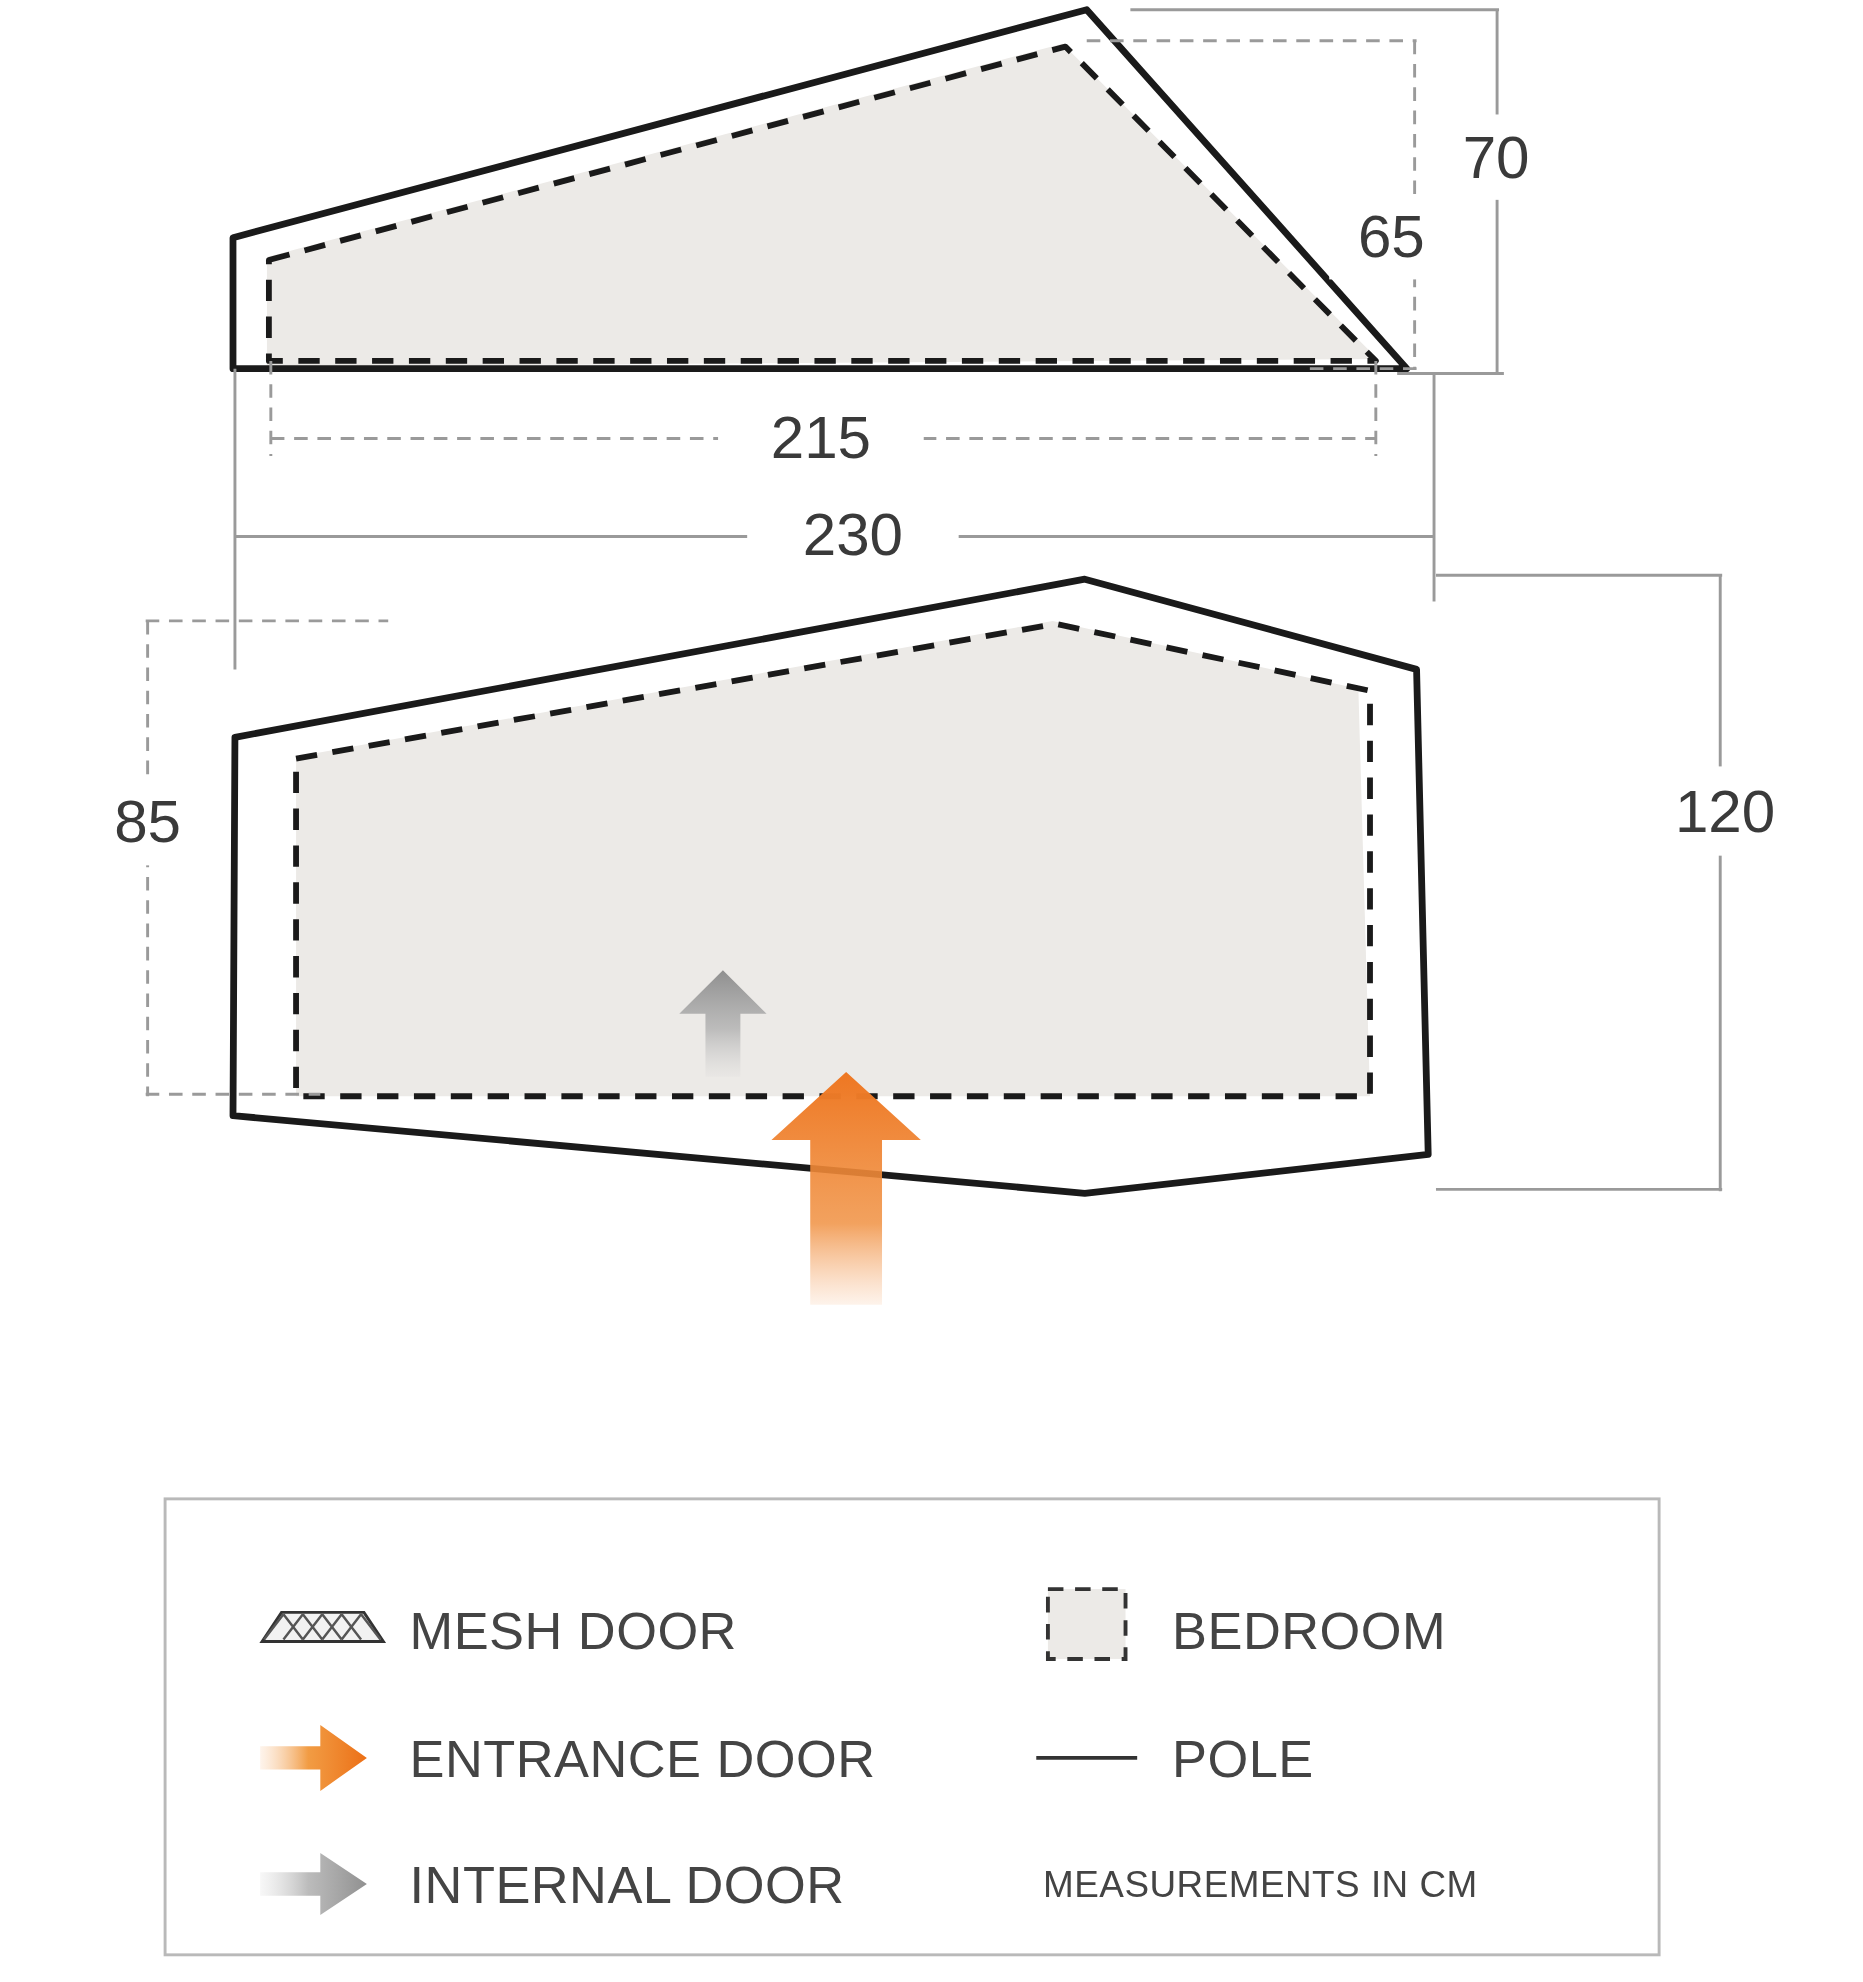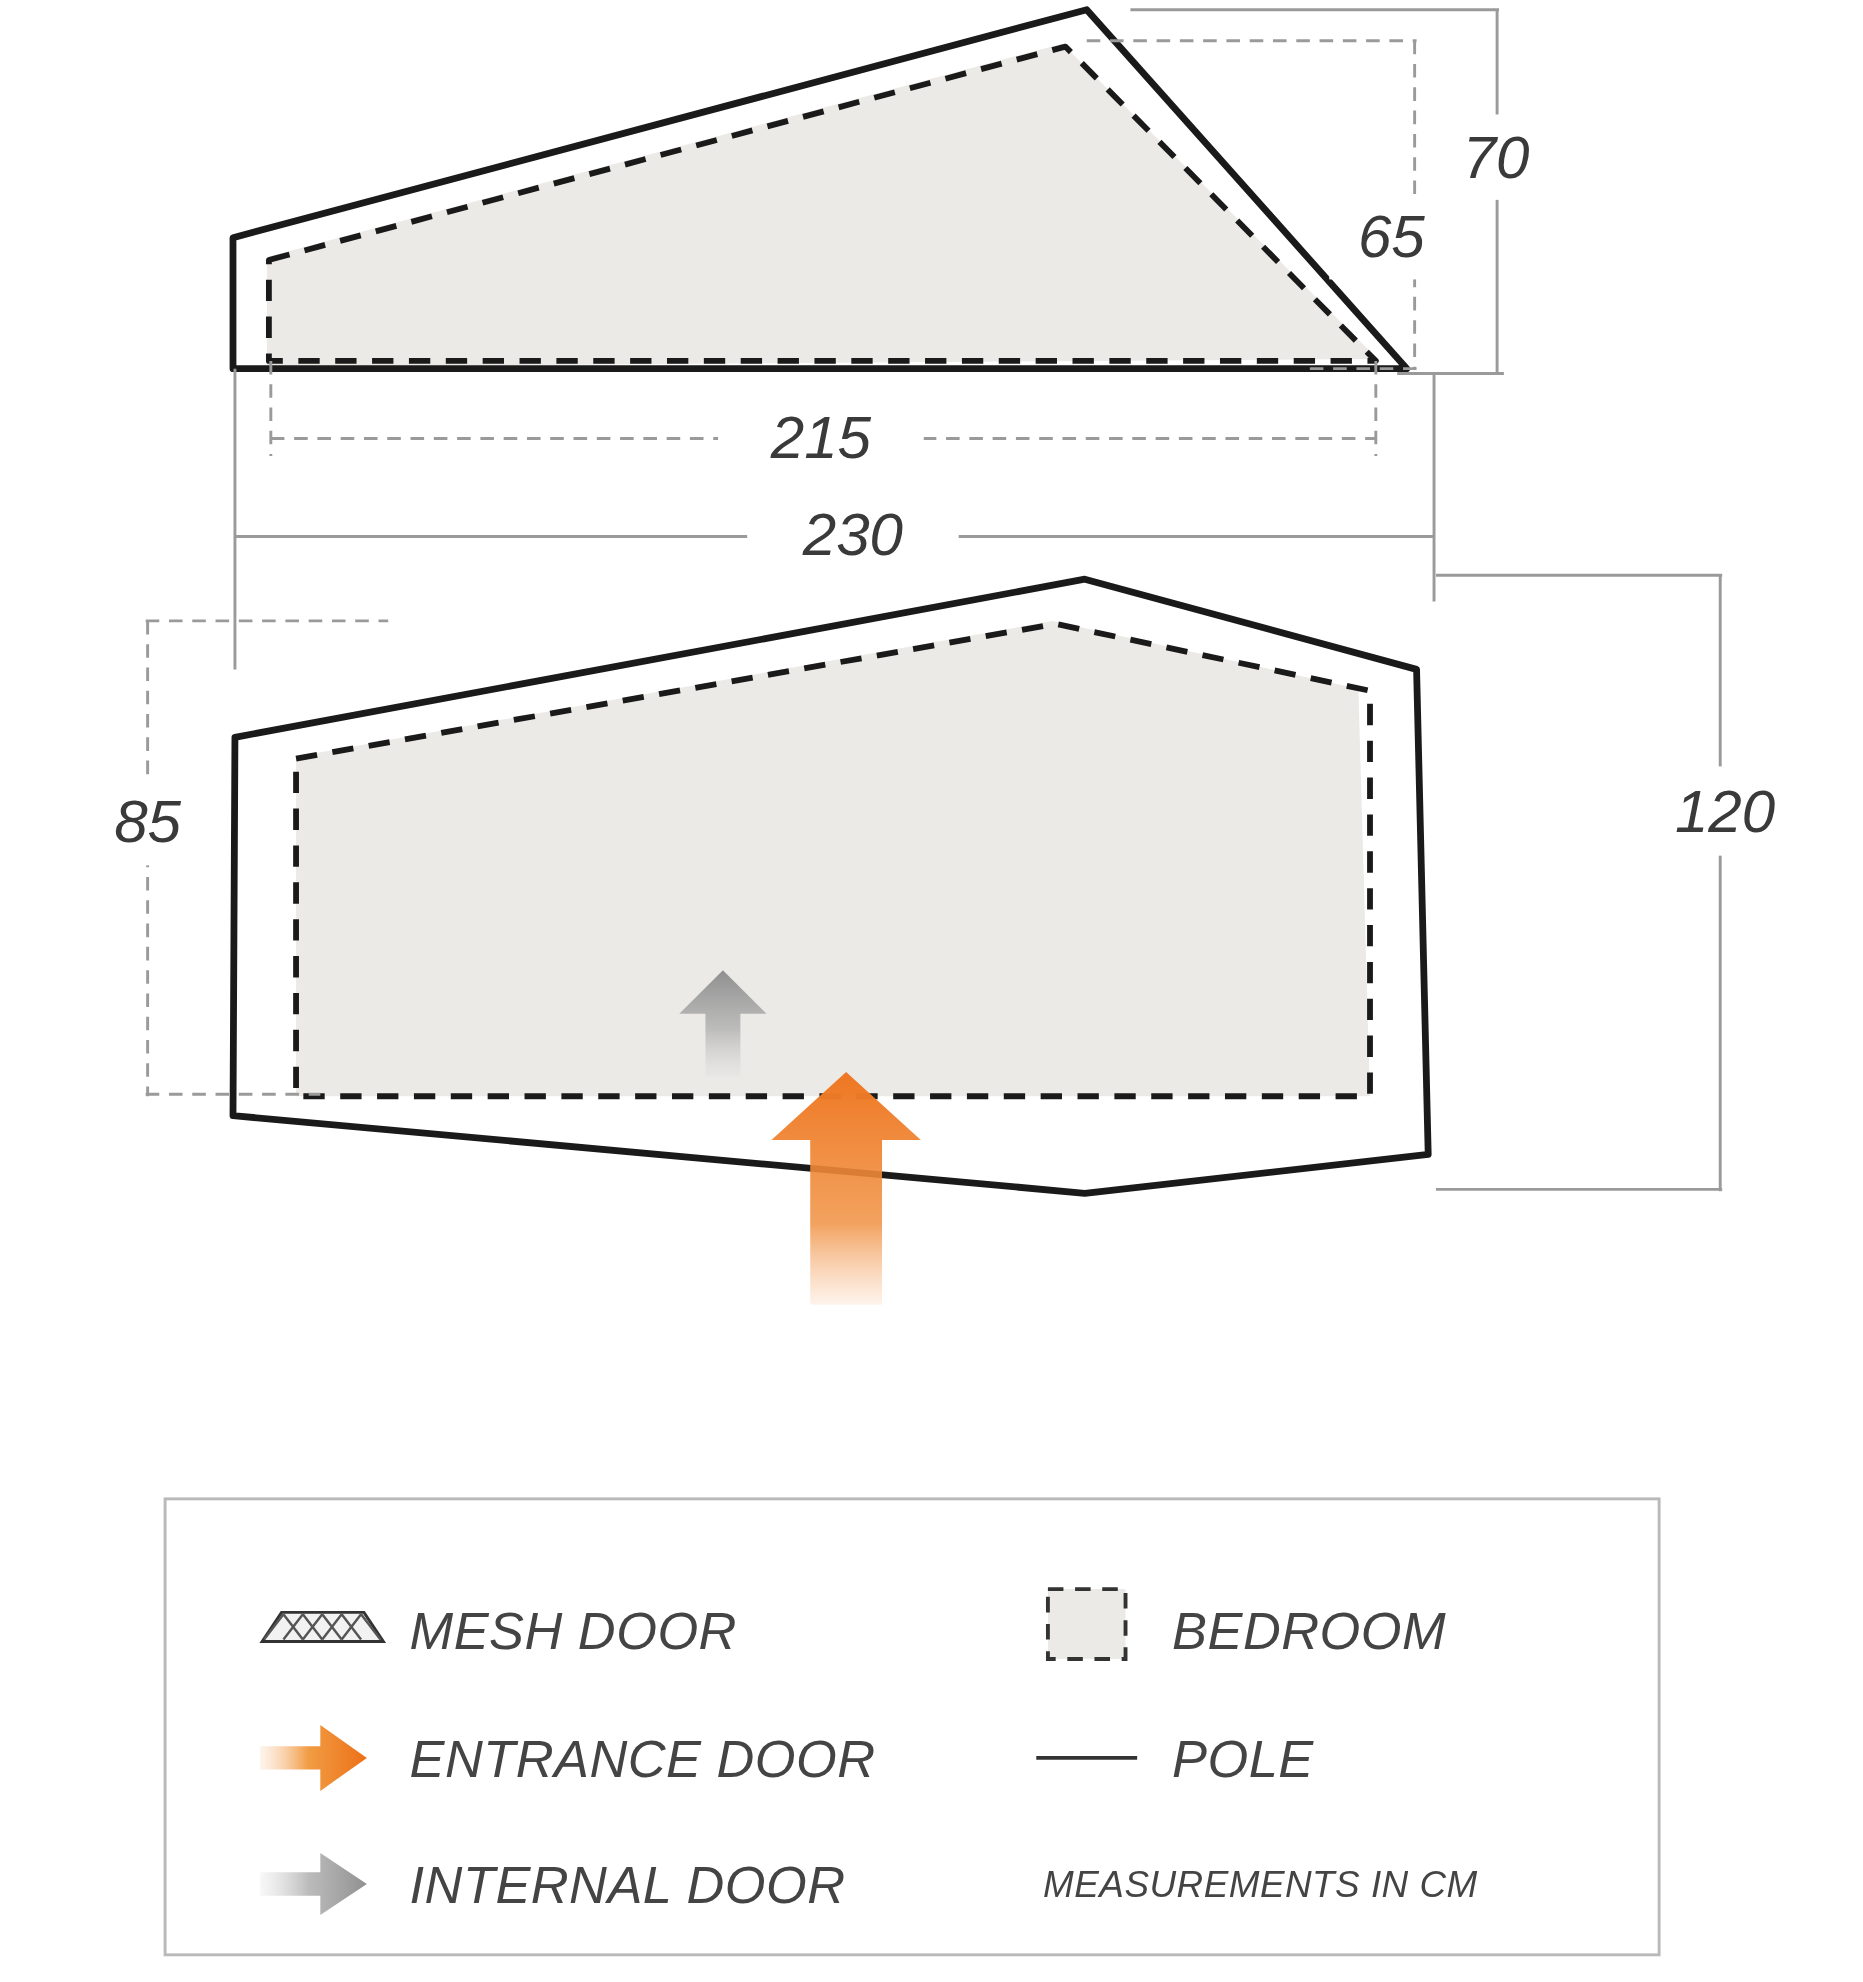--- a/index.html
+++ b/index.html
@@ -13,21 +13,20 @@
     position: relative;
     font-family: "Liberation Sans", sans-serif;
     color: #3a3a3a;
     overflow: hidden;
   }
   #diagram-root {
     position: absolute;
     left: 0; top: 0;
     width: 1514px;
     height: 1982px;
-    font-style: italic;
   }
   svg.main {
     display: block;
     width: 1863px;
     height: 1982px;
   }
   .dimtext {
     font-family: "Liberation Sans", sans-serif;
     font-size: 62px;
     fill: #3a3a3a;

